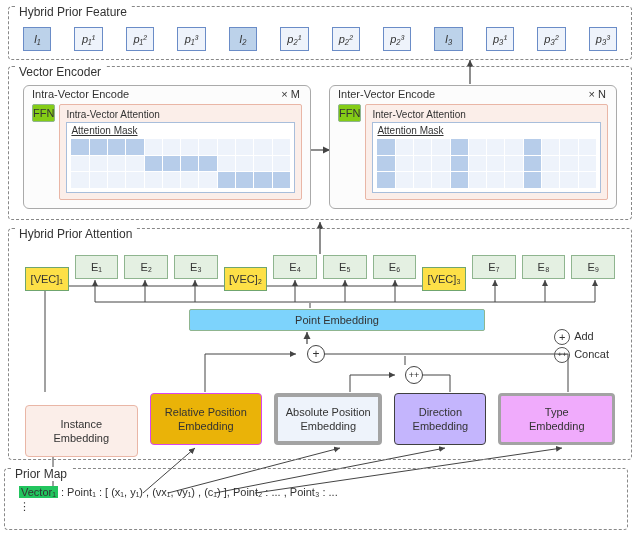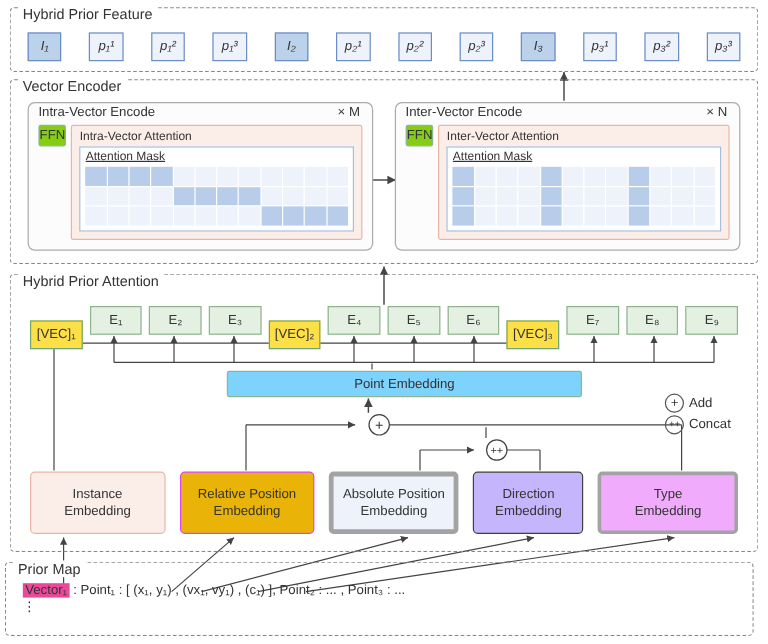--- a/index.html
+++ b/index.html
@@ -211,37 +211,37 @@
     height: 52px;
     border-radius: 4px;
     display: flex;
     align-items: center;
     justify-content: center;
     text-align: center;
     font-size: 11px;
     line-height: 14px;
     padding: 4px;
   }
-  .c-inst { background: #fbeee9; border: 1px solid #e9b6a6; }
+  .c-inst { background: #fbeee9; border: 1px solid #e9b6a6; margin-top: 12px; }
   .c-rel  { background: #eab308; border: 1px solid #d946ef; }
   .c-abs  { background: #eef3fb; border: 4px solid #a3a3a3; flex: 0.9;}
   .c-dir  { background: #c4b5fd; border: 1px solid #404040; flex: 0.8;}
   .c-type { background: #f0abfc; border: 3px solid #a3a3a3; }
 
   
   #pmap { left: 4px; top: 468px; width: 624px; height: 62px; }
   .pmap-body {
     position: absolute;
     top: 16px; left: 14px; right: 14px; bottom: 6px;
     font-size: 11px;
     line-height: 14px;
     white-space: nowrap;
   }
   .vec-lbl {
-    background: #ec4899;
+    background: #22c55e;
     padding: 0 2px;
   }
 
   
   svg.arrows {
     position: absolute;
     left: 0; top: 0;
     width: 640px; height: 537px;
     pointer-events: none;
   }

